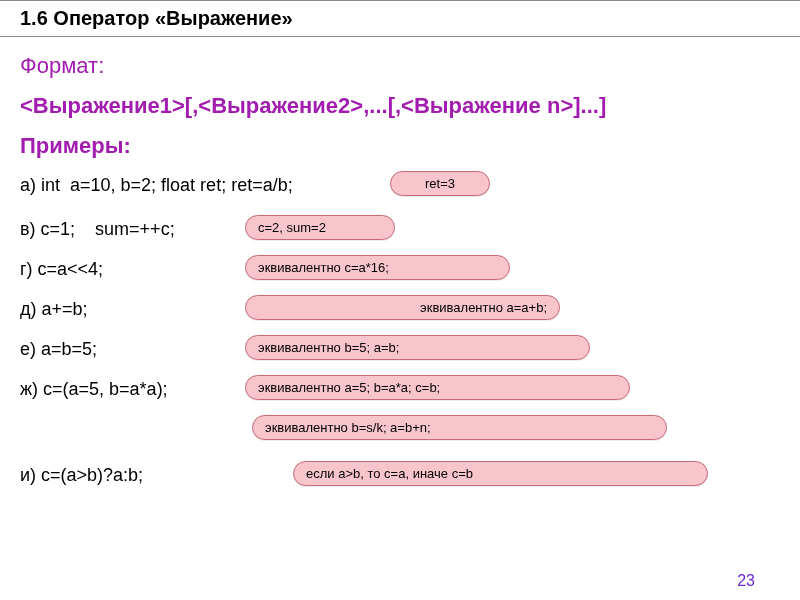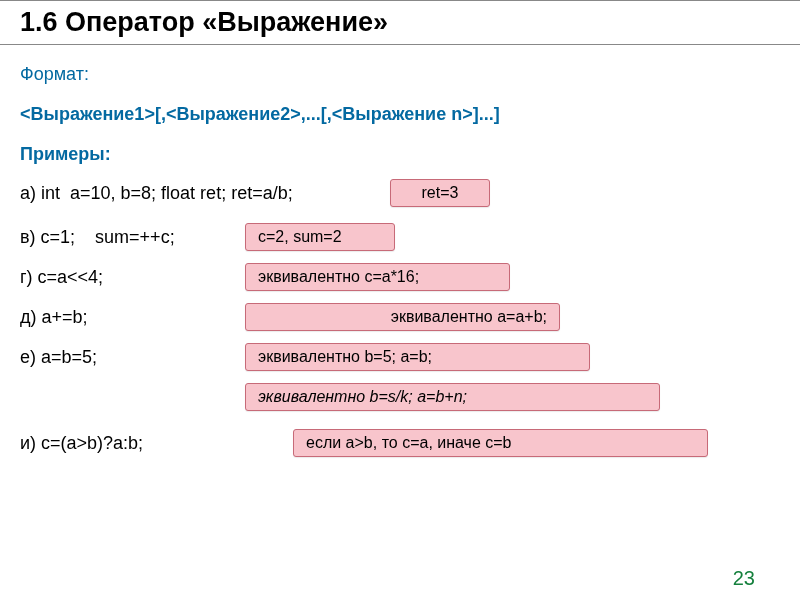--- a/index.html
+++ b/index.html
@@ -10,43 +10,43 @@
     font-family: Arial, sans-serif;
     position: relative;
     overflow: hidden;
   }
   .title-wrap {
     border-top: 1px solid #888;
     border-bottom: 1px solid #888;
     padding: 6px 0 6px 20px;
   }
   .title {
-    font-size: 27px;
+    font-size: 20px;
     font-weight: bold;
     color: #000;
   }
   .content {
     padding: 14px 20px 0 20px;
   }
   .line {
-    font-size: 18px;
-    color: #0369a1;
+    font-size: 22px;
+    color: #a21caf;
     margin-bottom: 10px;
     display: flex;
     align-items: center;
     min-height: 30px;
   }
   .line-text { white-space: pre; }
   .badge {
     display: inline-block;
     background: #f8c5cc;
     border: 1px solid #c76a78;
-    border-radius: 3px;
+    border-radius: 13px;
     padding: 4px 12px 4px 12px;
-    font-size: 16px;
+    font-size: 13px;
     color: #000;
     text-align: left;
     box-shadow: 0 1px 1px rgba(0,0,0,0.08);
   }
   .row {
     position: relative;
     min-height: 34px;
     margin-bottom: 6px;
   }
   .row .lbl {
@@ -57,22 +57,22 @@
     white-space: pre;
   }
   .row .badge {
     position: absolute;
     top: 0;
   }
   .page-num {
     position: absolute;
     bottom: 10px;
     right: 45px;
-    font-size: 20px;
-    color: #15803d;
+    font-size: 16px;
+    color: #6d28d9;
   }
   .spacer { height: 6px; }
 </style>
 </head>
 <body>
 
 <div class="title-wrap">
   <div class="title">1.6 Оператор «Выражение»</div>
 </div>
 
@@ -82,21 +82,21 @@
     <span class="line-text">Формат:</span>
   </div>
   <div class="line">
     <b class="line-text">&lt;Выражение1&gt;[,&lt;Выражение2&gt;,...[,&lt;Выражение n&gt;]...]</b>
   </div>
   <div class="line">
     <b class="line-text">Примеры:</b>
   </div>
 
   <div class="row" style="min-height:38px;">
-    <span class="lbl">а) int  a=10, b=8; float ret; ret=a/b;</span>
+    <span class="lbl">а) int  a=10, b=2; float ret; ret=a/b;</span>
     <span class="badge" style="left:370px; width:100px; text-align:center;">ret=3</span>
   </div>
 
 
   <div class="row">
     <span class="lbl">в) c=1;    sum=++c;</span>
     <span class="badge" style="left:225px; width:150px;">c=2, sum=2</span>
   </div>
 
   <div class="row">
@@ -107,23 +107,27 @@
   <div class="row">
     <span class="lbl">д) a+=b;</span>
     <span class="badge" style="left:225px; width:315px;text-align:right;">эквивалентно a=a+b;</span>
   </div>
 
   <div class="row">
     <span class="lbl">е) a=b=5;</span>
     <span class="badge" style="left:225px; width:345px;">эквивалентно b=5; a=b;</span>
   </div>
 
+  <div class="row">
+    <span class="lbl">ж) c=(a=5, b=a*a);</span>
+    <span class="badge" style="left:225px; width:385px;">эквивалентно a=5; b=a*a; c=b;</span>
+  </div>
 
   <div class="row">
-    <span class="badge" style="left:225px; width:415px;font-style:italic;">эквивалентно b=s/k; a=b+n;</span>
+    <span class="badge" style="left:232px; width:415px;">эквивалентно b=s/k; a=b+n;</span>
   </div>
 
   <div class="spacer"></div>
 
   <div class="row">
     <span class="lbl">и) c=(a&gt;b)?a:b;</span>
     <span class="badge" style="left:225px; width:415px;margin-left:48px;">если a&gt;b, то c=a, иначе c=b</span>
   </div>
 
 </div>

